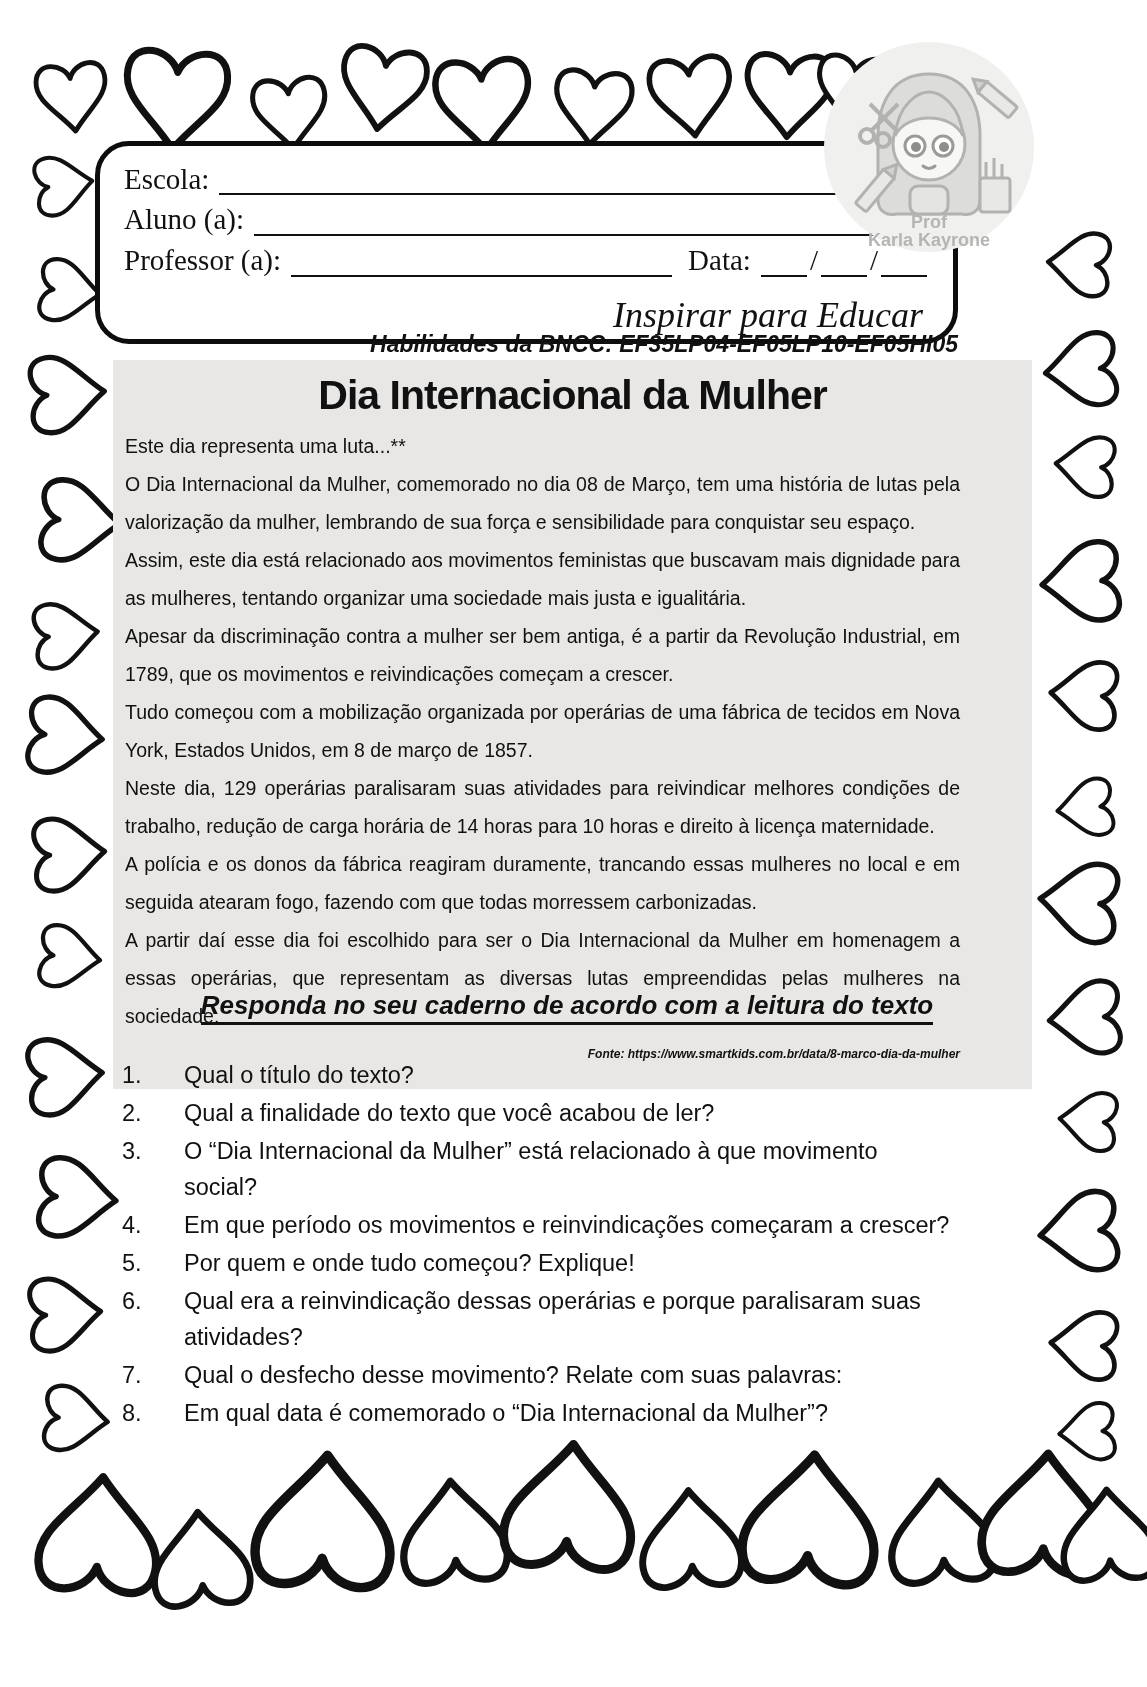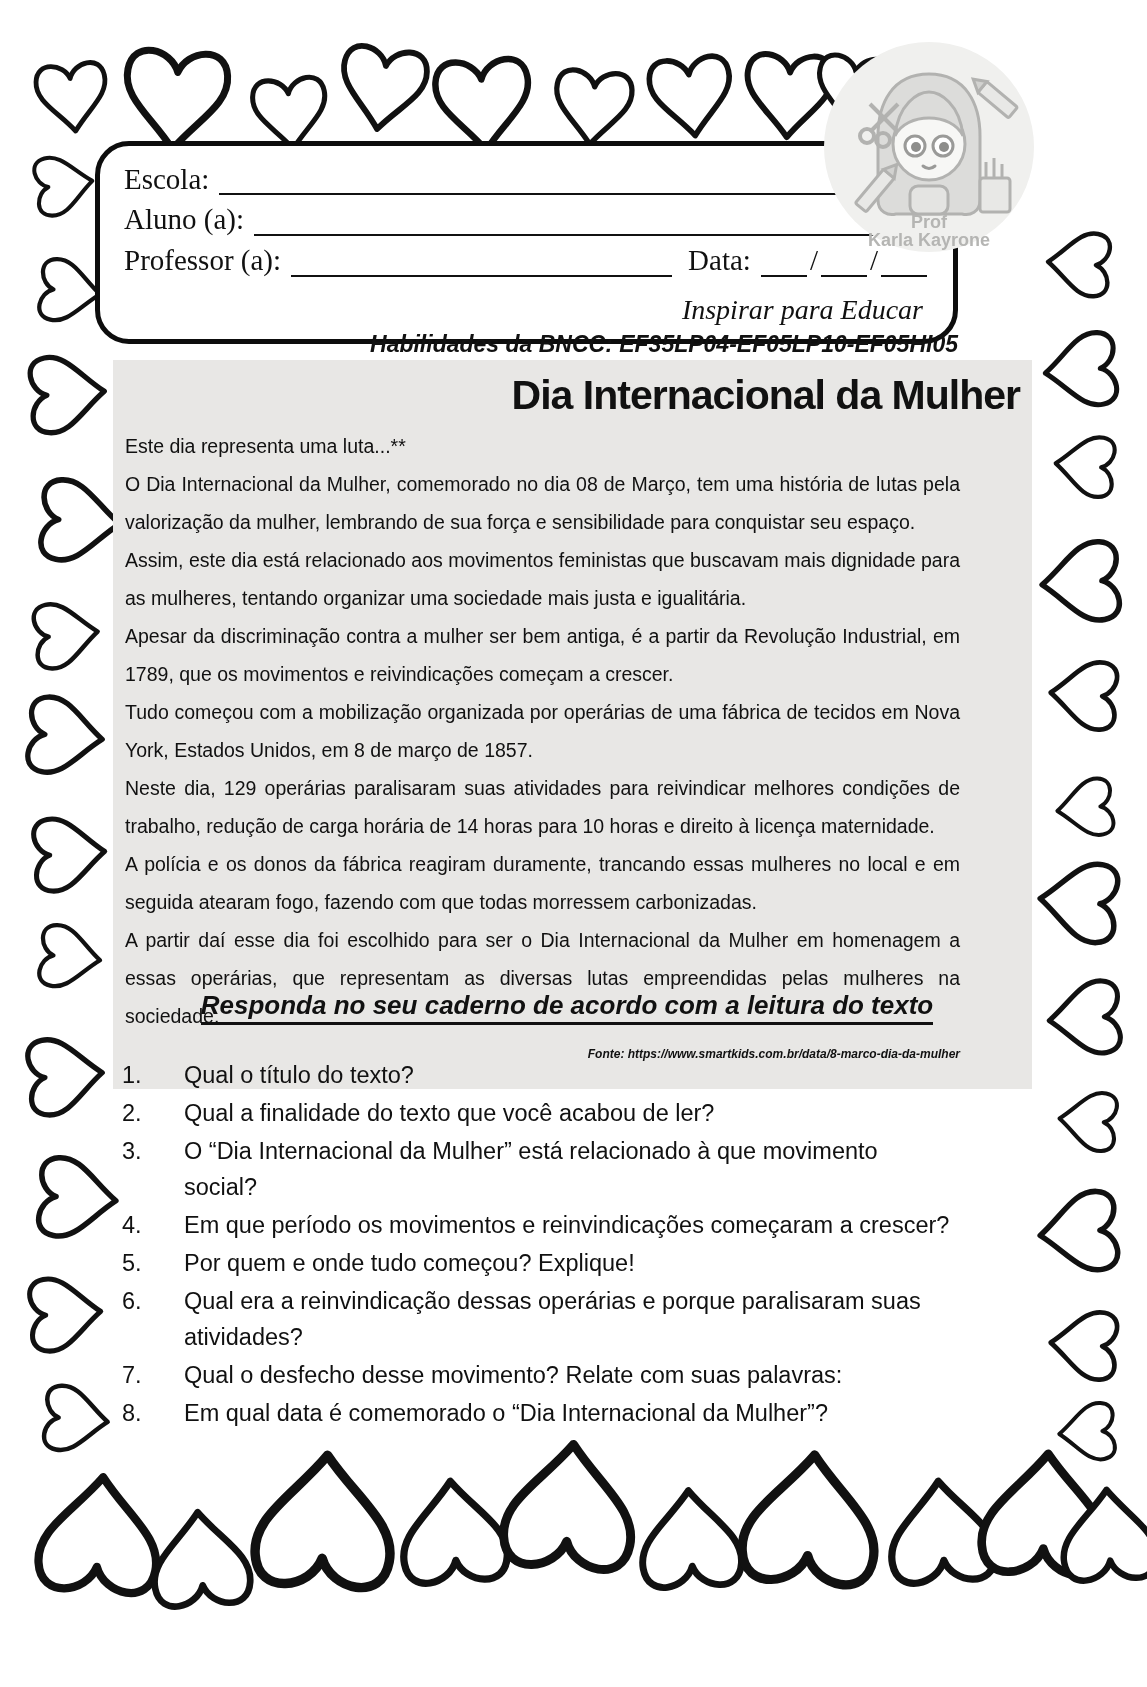--- a/index.html
+++ b/index.html
@@ -15,35 +15,35 @@
     box-sizing:border-box;background:#fff;border:5px solid #0d0d0d;border-radius:34px;
     padding:17px 26px 8px 24px;z-index:2;
     font-family:"Liberation Serif", serif;font-size:29px;
   }
   .hrow{display:flex;align-items:flex-end;margin-bottom:8px;}
   .hrow .lbl{white-space:nowrap;margin-right:10px;line-height:1.1;}
   .blank{flex:1;border-bottom:2.5px solid #111;height:1.05em;}
   .blank.short{flex:0 0 46px;}
   .date-label{margin-left:16px;}
   .slash{margin:0 3px;}
-  .motto{text-align:right;font-style:italic;font-size:28px;margin-top:17px;padding-right:4px;}
+  .motto{text-align:right;font-style:italic;font-size:36px;margin-top:17px;padding-right:4px;}
   
   .logo{position:absolute;left:822px;top:40px;width:214px;height:214px;z-index:3;}
   
   .bncc{
     position:absolute;left:0;top:331px;width:958px;text-align:right;z-index:2;
     font-weight:bold;font-style:italic;font-size:23px;
   }
   
   .article{
     position:absolute;left:113px;top:360px;width:919px;box-sizing:border-box;
     background:#e8e7e5;padding:12px 72px 16px 12px;z-index:2;
   }
   .article .title{
-    margin:0 -60px 8px 0;text-align:right;
+    margin:0 -60px 8px 0;text-align:center;
     font-size:41px;font-weight:700;letter-spacing:-1px;
   }
   .article p{margin:0;font-size:19.5px;line-height:38px;text-align:justify;}
   .article .source{
     margin:0;text-align:right;font-style:italic;font-weight:bold;
     font-size:12px;line-height:38px;
   }
   
   .activity{position:absolute;left:122px;top:990px;width:890px;z-index:2;}
   .activity .heading{text-align:center;font-size:26px;font-weight:bold;margin:0 0 36px 0;font-style:italic;}

